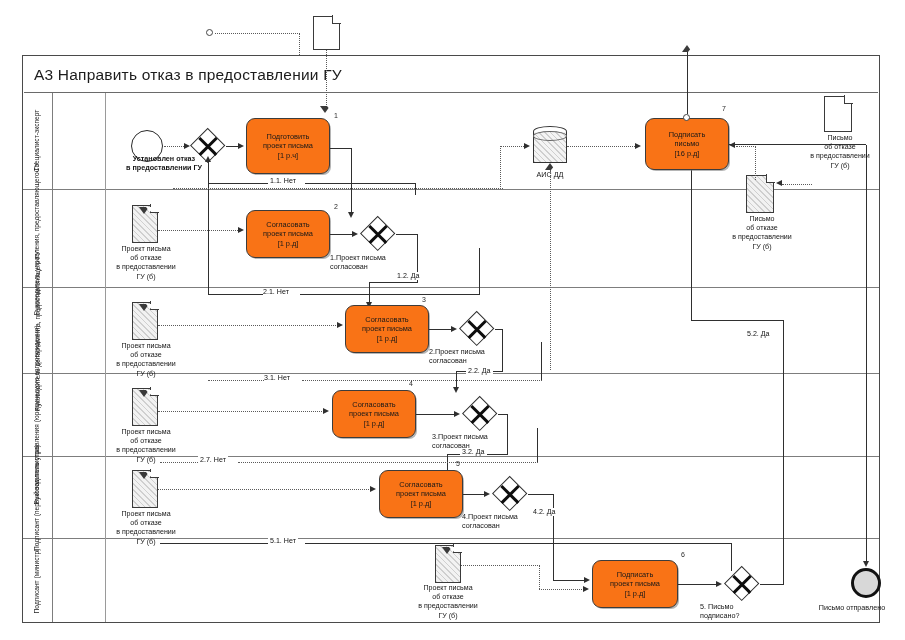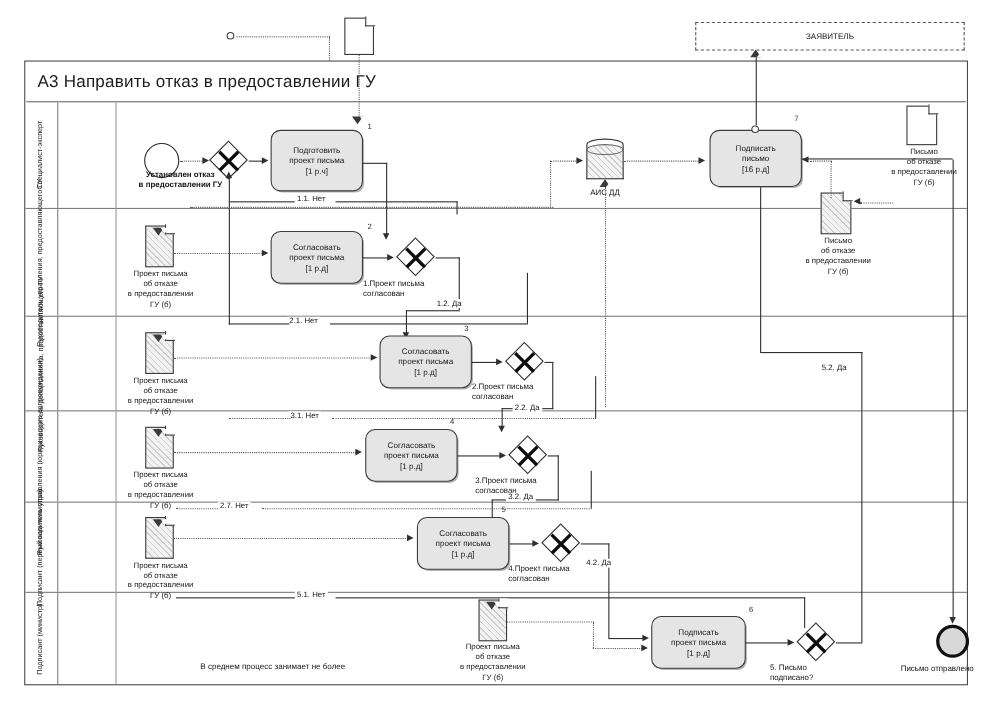--- a/index.html
+++ b/index.html
@@ -30,21 +30,21 @@
   .lane-hdr span{
     display:block;
     transform:rotate(-90deg);
     white-space:nowrap;
     font-size:6.6px;line-height:8px;color:#202020;
     text-align:center;
   }
 
   
   .task{
-    position:absolute;border:1px solid #3c3c3c;border-radius:9px;background:#e5e5e5;
+    position:absolute;border:1px solid #3c3c3c;border-radius:9px;background:#f97316;
     display:flex;align-items:center;justify-content:center;
     font-size:7.4px;line-height:9.4px;text-align:center;color:#181818;
     padding:2px 3px;
     box-shadow:2px 2px 0 -1px rgba(120,120,120,.55);
   }
   .task-num{
     position:absolute;font-size:7px;color:#2a2a2a;
   }
 
   
@@ -174,23 +174,20 @@
 </style>
 </head>
 <body>
 
 <div id="canvas">
 
   <div class="msg-dot" style="left:206px;top:29px;"></div>
   <div class="dln h" style="left:215px;top:33px;width:85px;"></div>
   <div class="dln v" style="left:299px;top:33px;height:22px;"></div>
 
-  <div class="ext-box" style="left:632px;top:20px;width:245px;height:26px;">
-    <span>ЗАЯВИТЕЛЬ</span>
-  </div>
 
   <div class="pool"></div>
   <div class="pool-title">
     <span>А3 Направить отказ в предоставлении ГУ</span>
   </div>
 
   <div class="lane" style="top:93px;width:856px;height:97px;">
     <div class="lane-hdr">
       <span>Специалист-эксперт</span>
     </div>
@@ -577,16 +574,15 @@
     <div>ГУ (б)</div>
   </div>
   <div class="arr l" style="left:776px;top:180px;"></div>
   <div class="dln h" style="left:782px;top:184px;width:30px;"></div>
 
   <div class="arr l" style="left:729px;top:142px;"></div>
   <div class="dln h" style="left:736px;top:146px;width:20px;"></div>
   <div class="dln v" style="left:755px;top:146px;height:34px;"></div>
 
   <div class="note" style="left:118px;top:601px;width:260px;">
-    <div>В среднем процесс занимает не более</div>
   </div>
 
 </div>
 
 </body></html>

